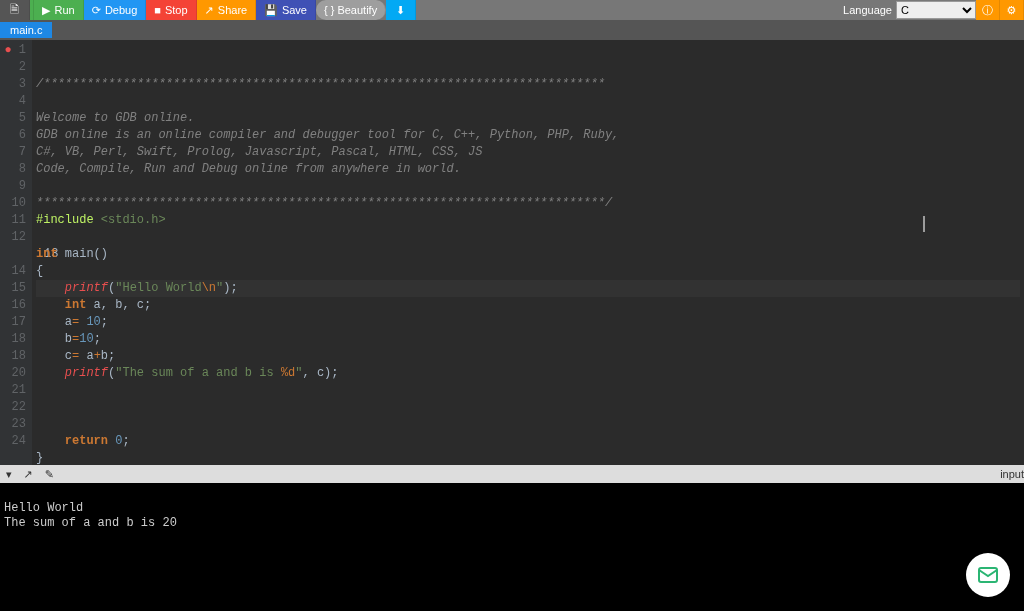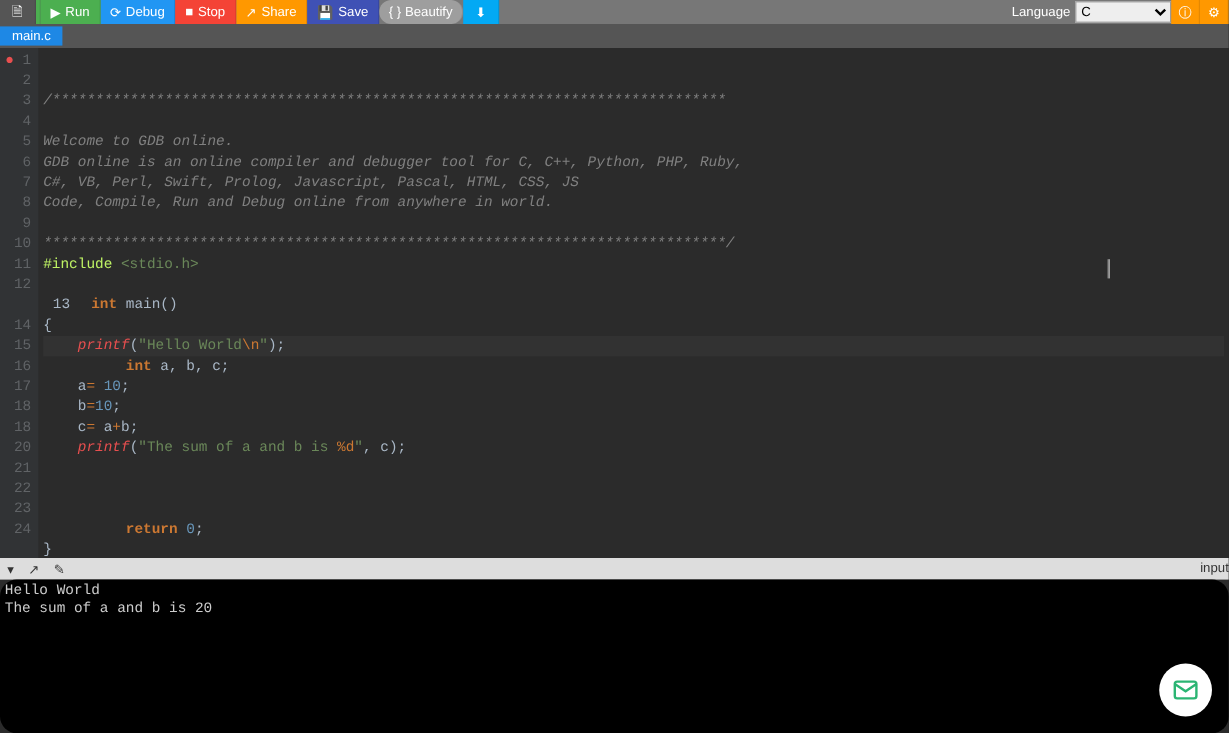--- a/index.html
+++ b/index.html
@@ -89,21 +89,21 @@
   padding: 2px 4px;
   color: #a9b7c6;
   white-space: pre;
   position: relative;
 }
 .cl { height: 17px; display:block; }
 .cl.hl { background:#323232; }
 .cmt { color:#808080; font-style: italic; }
 .pp { color:#bef264; }
 .inc { color:#6a8759; }
-.kw { color:#cc7832; font-weight:bold;margin-left:40px;}
+.kw { color:#cc7832; font-weight:bold;}
 .fn { color:#e84f4f;font-style:italic; }
 .str { color:#6a8759; }
 .esc { color:#cc7832; }
 .num { color:#6897bb; }
 .op { color:#cc7832; }
 .cursor-beam {
   position:absolute;
   right: 99px;
   top: 176px;
   width:1px;
@@ -121,24 +121,23 @@
   color:#333;
 }
 .panel-bar .picon { padding: 0 6px; cursor:pointer; }
 .panel-bar .ptitle { flex:1; text-align:right; }
 .console {
   background: #000;
   color:#ccc;
   font-family: "Consolas","Courier New",monospace;
   font-size: 12px;
   line-height:15px;
-  padding: 2px 4px;
+  padding: 18px 4px;
   height: 128px;
   white-space: pre;
-  border-radius: 14px;
 }
 .chat-fab {
   position:absolute;
   right:14px;
   bottom:14px;
   width:44px;
   height:44px;
   border-radius:50%;
   background:#fff;
   box-shadow:0 2px 8px rgba(0,0,0,.4);

